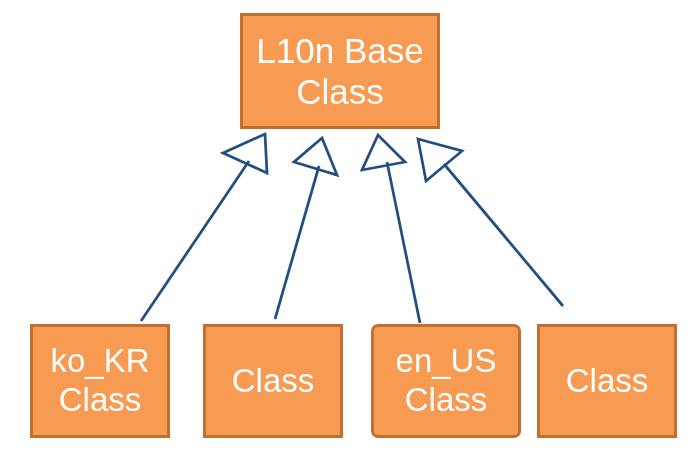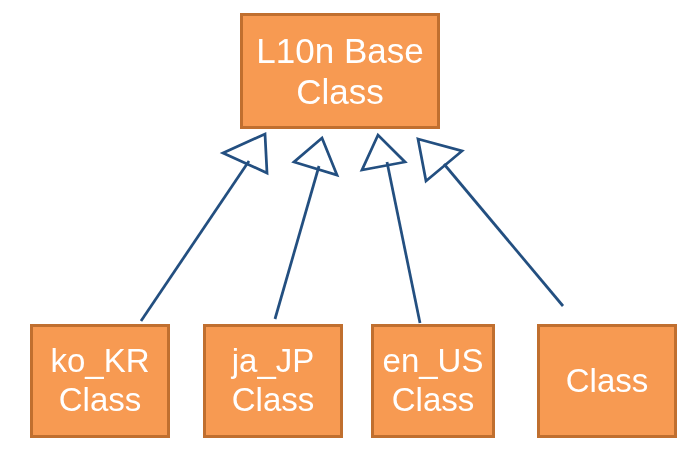--- a/index.html
+++ b/index.html
@@ -59,21 +59,21 @@
     width: 200px; height: 116px;
     font-size: 35px;
   }
   .box-sub {
     top: 324px;
     width: 140px; height: 114px;
     font-size: 33px;
   }
   .box-ko { left: 30px; }
   .box-ja { left: 203px; }
-  .box-us { left: 371px; width: 124px; }
+  .box-us { left: 371px; width: 150px; border-radius: 7px; }
   .box-au { left: 537px; }
 </style>
 </head>
 <body>
 
 <div class="canvas">
 
   <svg class="arrow-layer" viewBox="0 0 698 460" xmlns="http://www.w3.org/2000/svg">
     <g>
       <polygon class="head" points="223,153 265,134 267,173"></polygon>
@@ -97,21 +97,20 @@
     <span>L10n Base</span>
     <span>Class</span>
   </div>
 
   <div class="box box-sub box-ko">
     <span>ko_KR</span>
     <span>Class</span>
   </div>
 
   <div class="box box-sub box-ja">
-    <span>ja_JP</span>
     <span>Class</span>
   </div>
 
   <div class="box box-sub box-us">
     <span>en_US</span>
     <span>Class</span>
   </div>
 
   <div class="box box-sub box-au">
     <span>Class</span>

